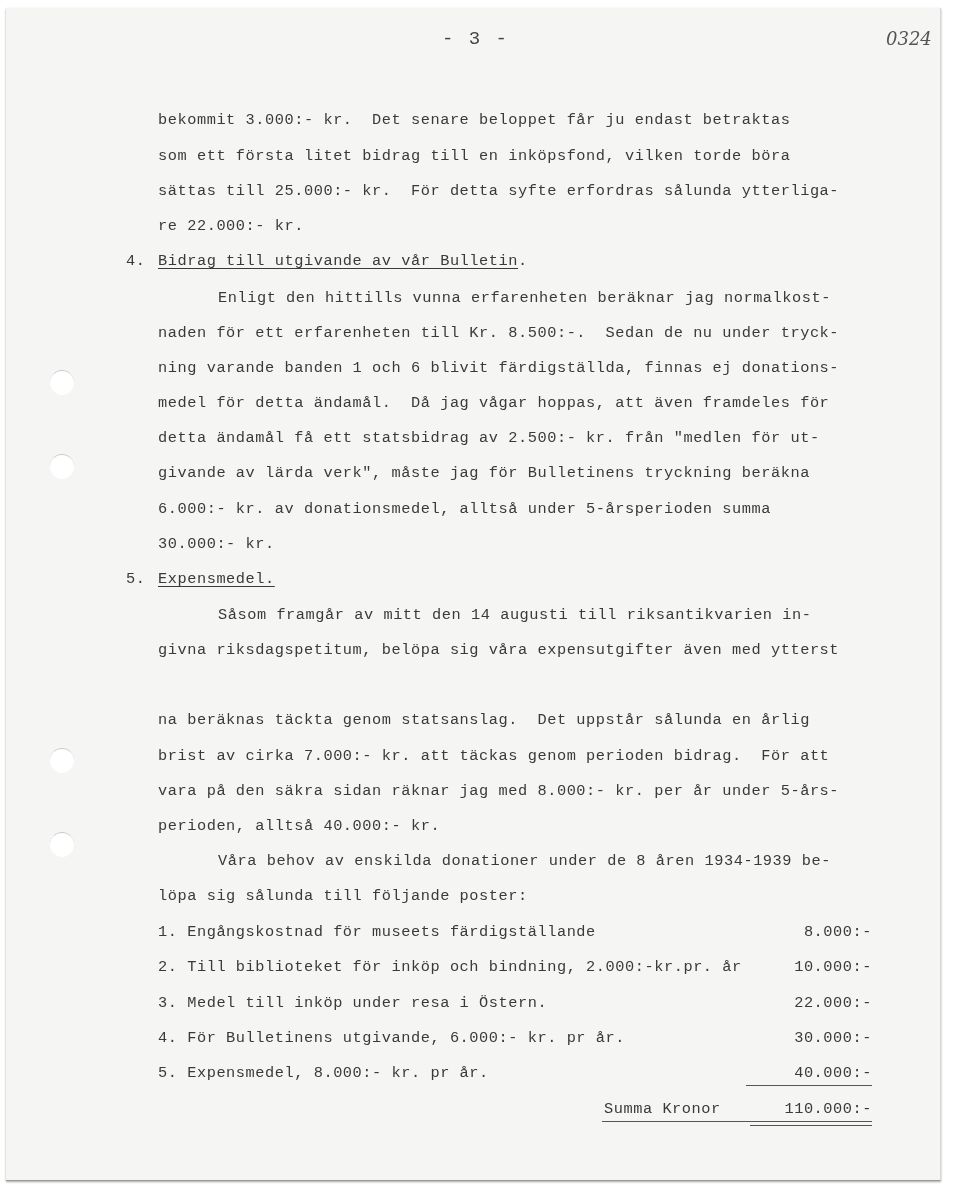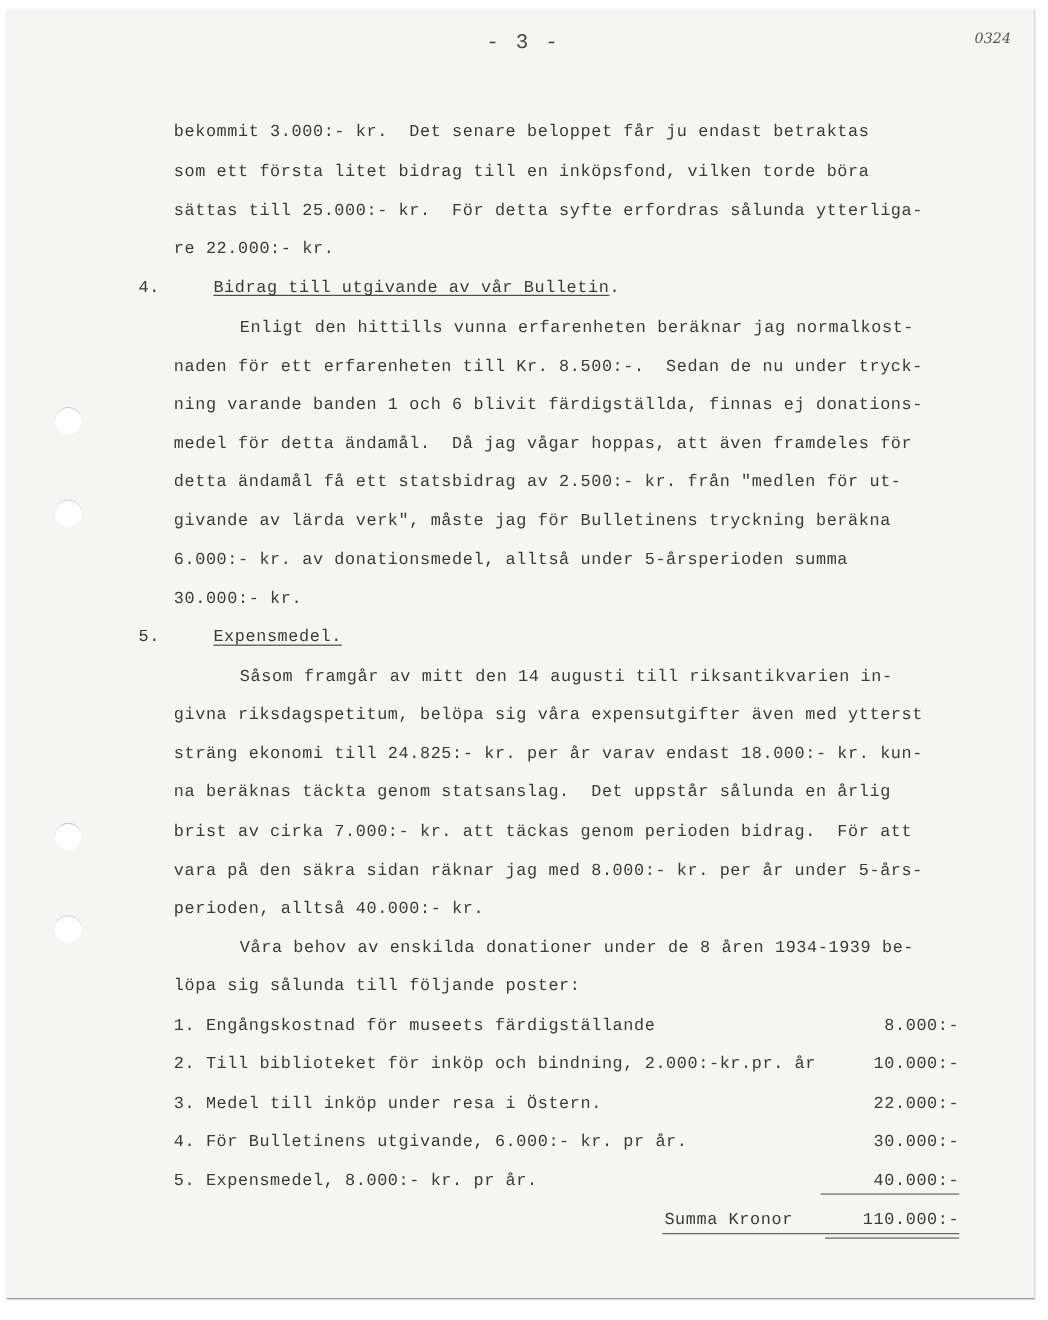--- a/index.html
+++ b/index.html
@@ -41,28 +41,27 @@
       font-size: 19px;
       color: #444;
       letter-spacing: 2px;
     }
     .archive-number {
       position: absolute;
       left: 880px;
       top: 20px;
       font-family: "DejaVu Serif", serif;
       font-style: italic;
-      font-size: 13px;
+      font-size: 18px;
       color: #555;
     }
     .ul {
       text-decoration: underline;
       text-underline-offset: 3px;
       text-decoration-thickness: 1px;
-      margin-left: 36px;
     }
     .hole {
       position: absolute;
       left: 44px;
       width: 24px;
       height: 24px;
       border-radius: 50%;
       background: #ffffff;
       border-top: 1px solid #c9c9c9;
     }
@@ -98,21 +97,20 @@
   <div class="typed" style="left:152px;top:385px">medel för detta ändamål.  Då jag vågar hoppas, att även framdeles för</div>
   <div class="typed" style="left:152px;top:420px">detta ändamål få ett statsbidrag av 2.500:- kr. från "medlen för ut-</div>
   <div class="typed" style="left:152px;top:455px">givande av lärda verk", måste jag för Bulletinens tryckning beräkna</div>
   <div class="typed" style="left:152px;top:491px">6.000:- kr. av donationsmedel, alltså under 5-årsperioden summa</div>
   <div class="typed" style="left:152px;top:526px">30.000:- kr.</div>
 
   <div class="typed" style="left:120px;top:561px">5.</div>
   <div class="typed ul" style="left:152px;top:561px">Expensmedel.</div>
   <div class="typed" style="left:212px;top:597px">Såsom framgår av mitt den 14 augusti till riksantikvarien in-</div>
   <div class="typed" style="left:152px;top:632px">givna riksdagspetitum, belöpa sig våra expensutgifter även med ytterst</div>
-  <div class="typed" style="left:152px;top:667px">sträng ekonomi till 24.825:- kr. per år varav endast 18.000:- kr. kun-</div>
   <div class="typed" style="left:152px;top:702px">na beräknas täckta genom statsanslag.  Det uppstår sålunda en årlig</div>
   <div class="typed" style="left:152px;top:738px">brist av cirka 7.000:- kr. att täckas genom perioden bidrag.  För att</div>
   <div class="typed" style="left:152px;top:773px">vara på den säkra sidan räknar jag med 8.000:- kr. per år under 5-års-</div>
   <div class="typed" style="left:152px;top:808px">perioden, alltså 40.000:- kr.</div>
 
   <div class="typed" style="left:212px;top:843px">Våra behov av enskilda donationer under de 8 åren 1934-1939 be-</div>
   <div class="typed" style="left:152px;top:878px">löpa sig sålunda till följande poster:</div>
 
   <div class="typed" style="left:152px;top:914px">1. Engångskostnad för museets färdigställande</div>
   <div class="typed" style="right:68px;top:914px">8.000:-</div>

